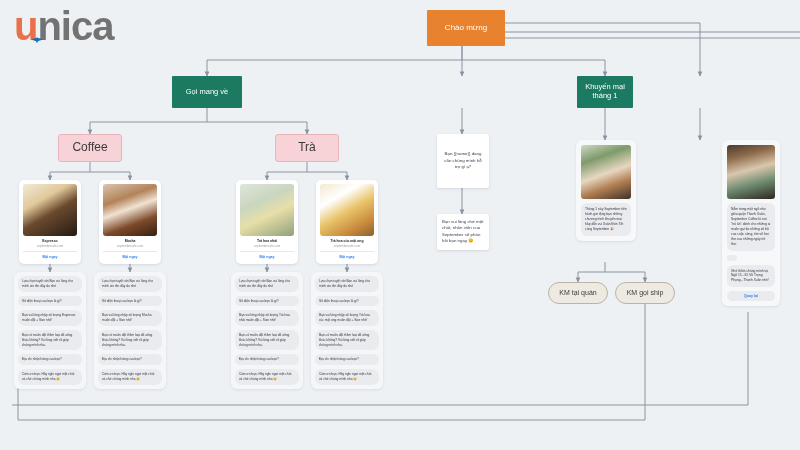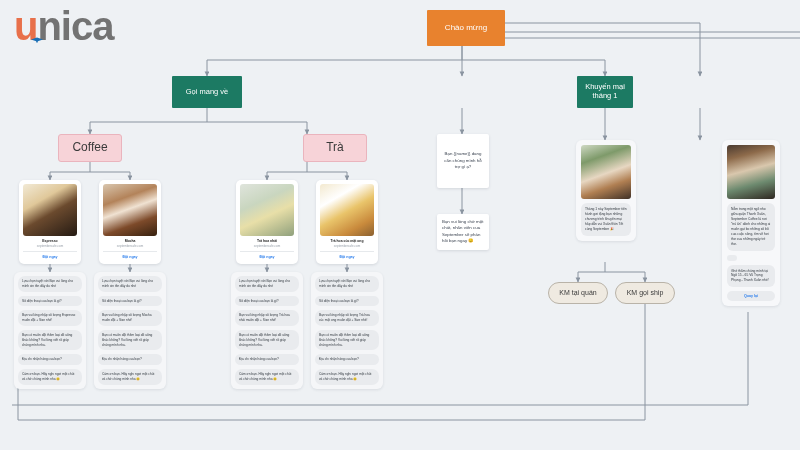--- a/index.html
+++ b/index.html
@@ -135,21 +135,21 @@
 
   <div class="node n-green" style="left:577px;top:76px;width:56px;height:32px;padding:0 4px;">
     <span>Khuyến mại tháng 1</span>
   </div>
 
 
   <div class="node n-pink" style="left:58px;top:134px;width:64px;height:28px;">
     <span>Coffee</span>
   </div>
 
-  <div class="node n-pink" style="left:275px;top:134px;width:64px;height:28px;margin-left:28px;">
+  <div class="node n-pink" style="left:275px;top:134px;width:64px;height:28px;">
     <span>Trà</span>
   </div>
 
   <div class="node n-tan" style="left:548px;top:282px;width:60px;height:22px;">
     <span>KM tại quán</span>
   </div>
 
   <div class="node n-tan" style="left:615px;top:282px;width:60px;height:22px;">
     <span>KM gọi ship</span>
   </div>

